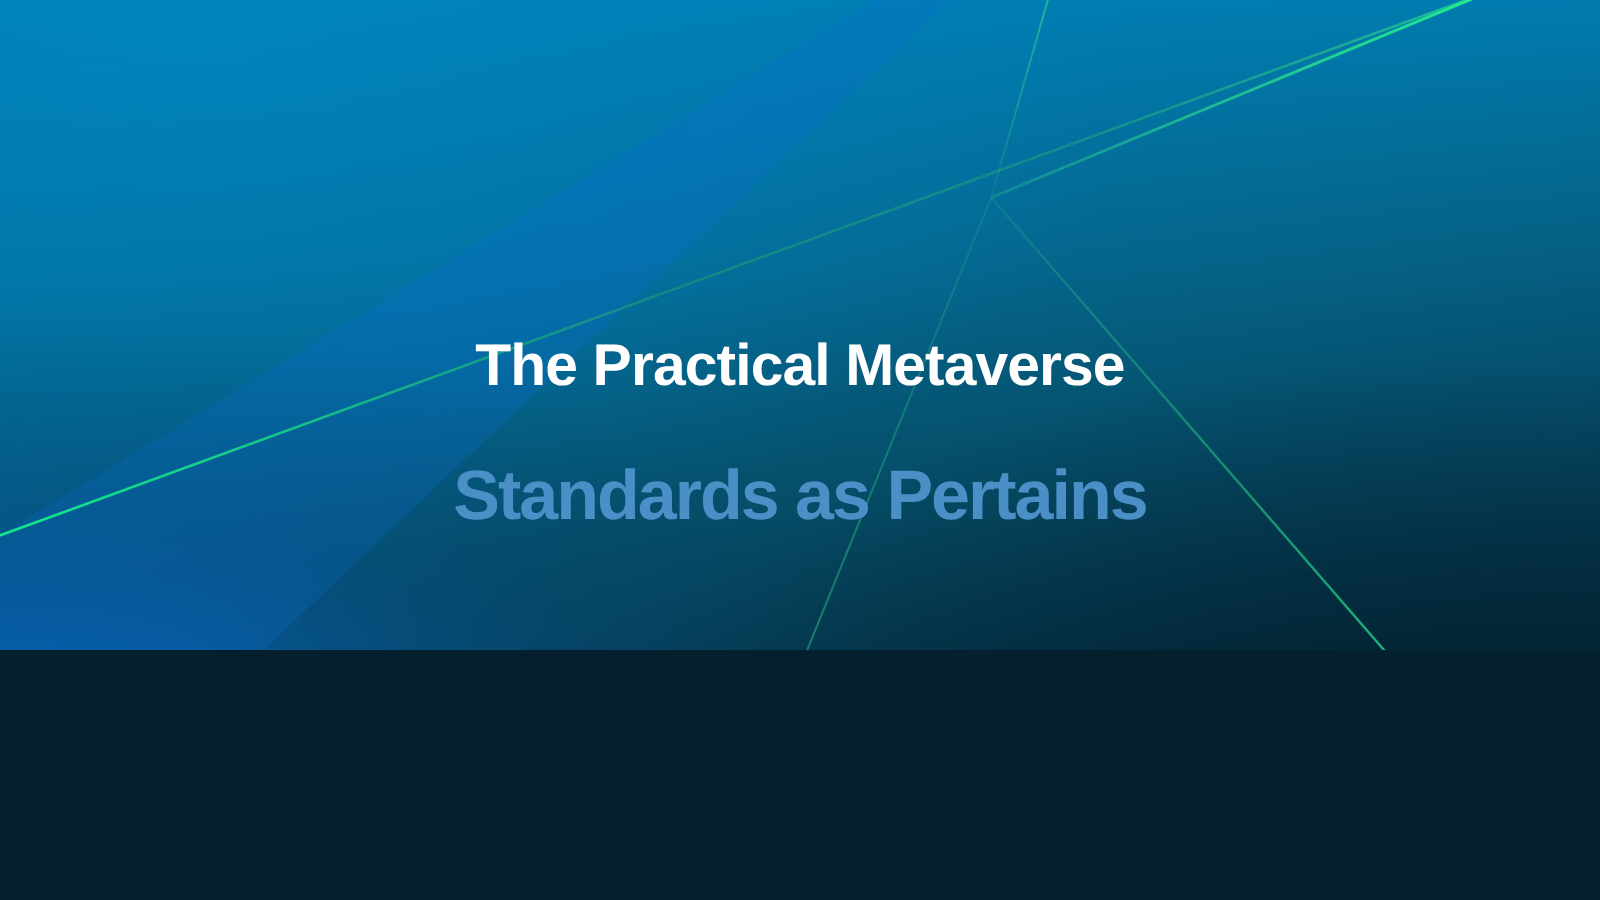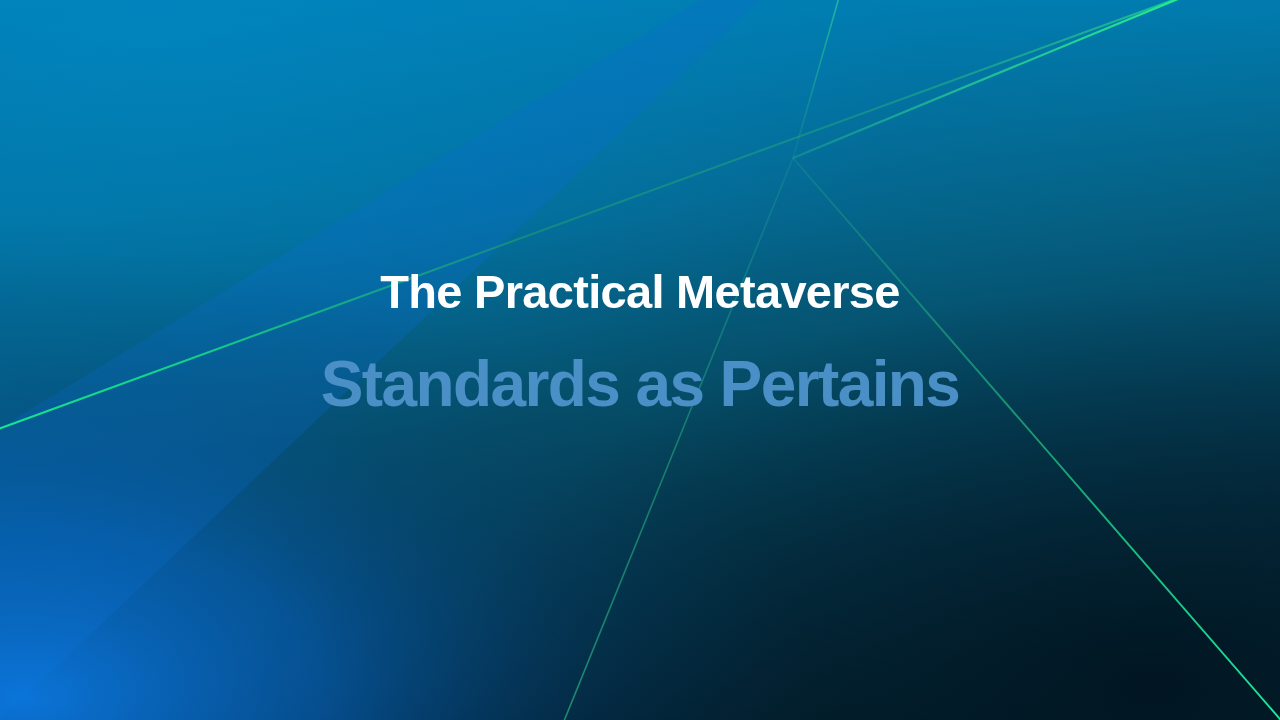--- a/index.html
+++ b/index.html
@@ -7,21 +7,21 @@
     margin: 0;
     padding: 0;
     background: #04202f;
   }
   body {
     font-family: "Liberation Sans", sans-serif;
   }
   #slide {
     position: relative;
     width: 1280px;
-    height: 720px;
+    height: 520px;
     overflow: hidden;
     background: #000000;
   }
   #bg-svg {
     position: absolute;
     inset: 0;
     width: 1280px;
     height: 720px;
     display: block;
   }
@@ -43,30 +43,30 @@
     text-align: center;
     color: #ffffff;
     font-family: "Liberation Sans", sans-serif;
     font-weight: bold;
     font-size: 47px;
     line-height: 1.04;
     letter-spacing: -0.7px;
     white-space: nowrap;
   }
   .headline {
-    margin: 0;
+    margin: 16px;
     position: absolute;
     top: 344px;
     left: 0;
     right: 0;
     text-align: center;
     color: #4a8fc6;
     font-family: "Liberation Sans", sans-serif;
     font-weight: bold;
-    font-size: 64px;
+    font-size: 56px;
     line-height: 1.27;
     letter-spacing: -1.6px;
   }
   .headline .hl-line {
     display: block;
     white-space: nowrap;
   }
 </style>
 </head>
 <body>

